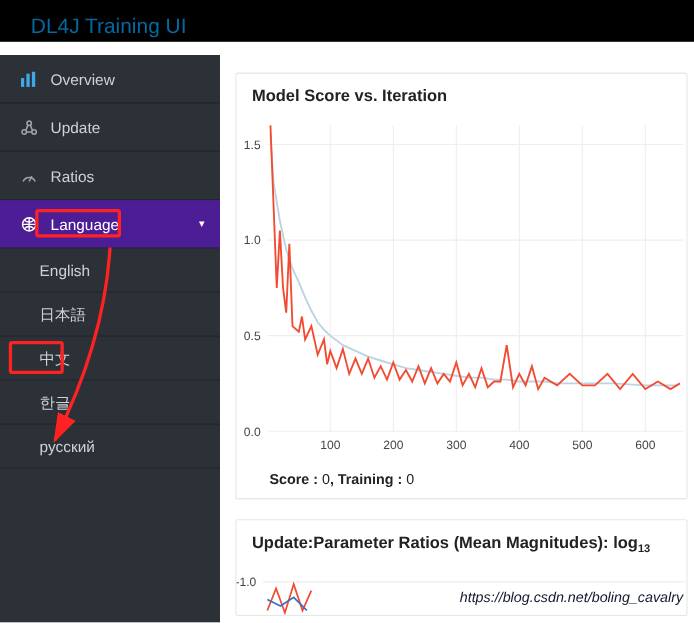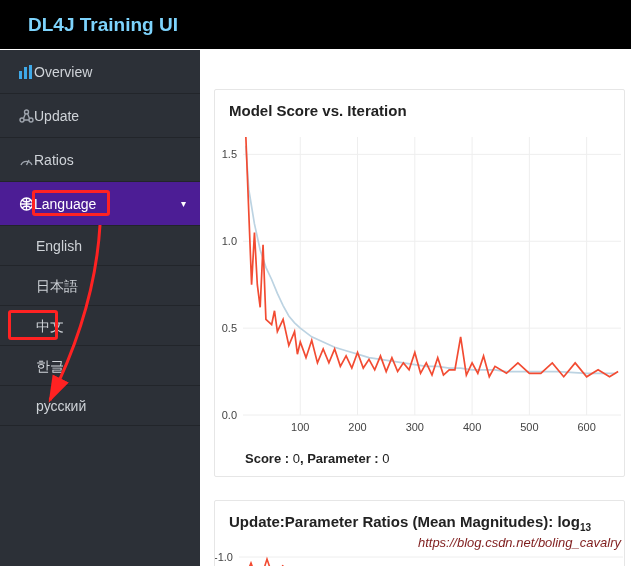--- a/index.html
+++ b/index.html
@@ -6,44 +6,45 @@
   body {
     font-family: -apple-system, "Segoe UI", Arial, sans-serif;
     background: #fff;
     width: 631px;
     height: 566px;
     overflow: hidden;
     position: relative;
   }
   .header {
     background: #000;
-    color: #7dd3fc;
-    height: 49px;
+    color: #0369a1;
+    height: 38px;
     line-height: 50px;
     padding-left: 28px;
     font-size: 19px;
-    font-weight: 700;
+    font-weight: 400;
   }
   .sidebar {
     position: absolute;
     left: 0; top: 50px;
     width: 200px;
     height: 516px;
     background: #2c3037;
     color: #cfd3d8;
     font-size: 14px;
   }
   .nav-item {
     height: 44px;
     line-height: 44px;
     padding-left: 18px;
     border-bottom: 1px solid #22252a;
     cursor: pointer;
     display: flex;
     align-items: center;
+    gap: 12px;
     position: relative;
   }
   .nav-item.expanded {
     background: #4c1d95;
     color: #fff;
   }
   .nav-item .icon { width: 16px; display: inline-flex; justify-content: center; }
   .chevron { position: absolute; right: 14px; font-size: 10px; }
   .highlight-box {
     position: absolute;
@@ -66,37 +67,36 @@
     height: 516px;
     background: #fff;
     padding: 16px 6px 16px 14px;
     overflow: hidden;
   }
   .chart-card {
     border: 1px solid #e6e6e6;
     border-radius: 2px;
     margin-bottom: 18px;
     padding: 0;
-    margin-top: 23px;
   }
   .chart-title {
     font-weight: 700;
     font-size: 15px;
     padding: 12px 14px 10px 14px;
     color: #222;
   }
   .chart-title sub { font-size: 10px; }
   .chart-body { position: relative; height: 320px; }
   .status-line { font-size: 13px; padding: 2px 14px 10px 30px; color: #222; }
   .status-line b { font-weight: 700; }
   svg.arrow { position: absolute; pointer-events: none; }
   .watermark {
     position: absolute;
     right: 10px; bottom: 16px;
-    color: #7f1d1d;
+    color: #0f172a;
     font-size: 13px;
     font-style: italic;
     pointer-events: none;
   }
 </style>
 </head>
 <body>
 
 <div class="header">
   <span>DL4J Training UI</span>
@@ -186,21 +186,21 @@
           <text x="257.0909090909091" y="302" font-size="11" fill="#444" text-anchor="middle">400</text>
           <line x1="314.3636363636364" y1="8" x2="314.3636363636364" y2="286" stroke="#eee"></line>
           <text x="314.3636363636364" y="302" font-size="11" fill="#444" text-anchor="middle">500</text>
           <line x1="371.6363636363636" y1="8" x2="371.6363636363636" y2="286" stroke="#eee"></line>
           <text x="371.6363636363636" y="302" font-size="11" fill="#444" text-anchor="middle">600</text>
           <polyline points="30.863636363636363,16.6875 33.72727272727273,60.125 39.45454545454545,94.875 45.18181818181819,120.93750000000003 50.90909090909091,138.3125 56.63636363636364,150.475 62.36363636363637,164.375 68.0909090909091,176.5375 73.81818181818181,186.9625 79.54545454545453,193.9125 85.27272727272728,199.125 96.72727272727273,207.8125 108.18181818181819,213.025 119.63636363636364,218.23749999999998 131.09090909090907,221.7125 142.54545454545456,225.1875 154,228.6625 165.45454545454547,230.4 176.9090909090909,232.13750000000002 188.36363636363637,233.875 199.8181818181818,235.6125 211.27272727272728,237.35 222.72727272727272,237.35 234.18181818181816,239.0875 245.63636363636365,239.0875 257.0909090909091,240.82500000000002 268.5454545454545,240.82500000000002 280,240.82500000000002 291.4545454545455,242.5625 314.3636363636364,242.5625 343,242.5625 371.6363636363636,244.29999999999998 400.27272727272725,244.29999999999998" stroke="#bcd3e2" stroke-width="1.7" fill="none"></polyline>
           <polyline points="30.863636363636363,8 36.59090909090909,155.6875 39.45454545454545,103.5625 42.31818181818182,155.6875 45.18181818181819,178.275 48.04545454545455,115.72500000000002 50.90909090909091,190.4375 56.63636363636364,195.65 59.5,181.75 62.36363636363637,202.6 68.0909090909091,190.4375 73.81818181818181,216.5 79.54545454545453,202.6 82.4090909090909,225.1875 85.27272727272728,213.025 91,228.6625 96.72727272727273,211.2875 102.45454545454545,233.875 108.18181818181819,219.975 113.9090909090909,233.875 119.63636363636364,219.975 125.36363636363636,237.35 131.09090909090907,226.92499999999998 136.8181818181818,239.0875 142.54545454545456,223.45000000000002 148.27272727272725,239.0875 154,230.4 159.72727272727275,240.82500000000002 165.45454545454547,226.92499999999998 171.1818181818182,242.5625 176.9090909090909,228.6625 182.63636363636365,242.5625 188.36363636363637,233.875 194.0909090909091,240.82500000000002 199.8181818181818,223.45000000000002 205.54545454545456,244.29999999999998 211.27272727272728,233.875 217,246.0375 222.72727272727272,228.6625 228.45454545454544,246.0375 234.18181818181816,240.82500000000002 239.90909090909088,240.82500000000002 245.63636363636365,207.8125 251.36363636363637,246.0375 257.0909090909091,233.875 262.8181818181818,244.29999999999998 268.5454545454545,226.92499999999998 274.27272727272725,247.775 280,237.35 291.4545454545455,244.29999999999998 302.90909090909093,233.875 314.3636363636364,244.29999999999998 325.8181818181818,244.29999999999998 337.2727272727273,233.875 348.72727272727275,247.775 360.1818181818182,233.875 371.6363636363636,247.775 383.0909090909091,240.82500000000002 394.54545454545456,247.775 403.1363636363636,242.5625" stroke="#f24b32" stroke-width="1.7" fill="none"></polyline>
         </svg>
     </div>
     <div class="status-line">
-      <b>Score :</b><span> 0</span><b>, Parameter :</b><span> 0</span>
+      <b>Score :</b><span> 0</span><b>, Training :</b><span> 0</span>
     </div>
   </div>
 
   <div class="chart-card">
     <div class="chart-title">
       <span>Update:Parameter Ratios (Mean Magnitudes): log</span><sub>13</sub>
     </div>
     <div style="height:44px; position:relative;">
       <svg width="412" height="44" viewBox="0 0 412 44">
         <text x="18" y="18" font-size="11" fill="#444" text-anchor="end">-1.0</text>

